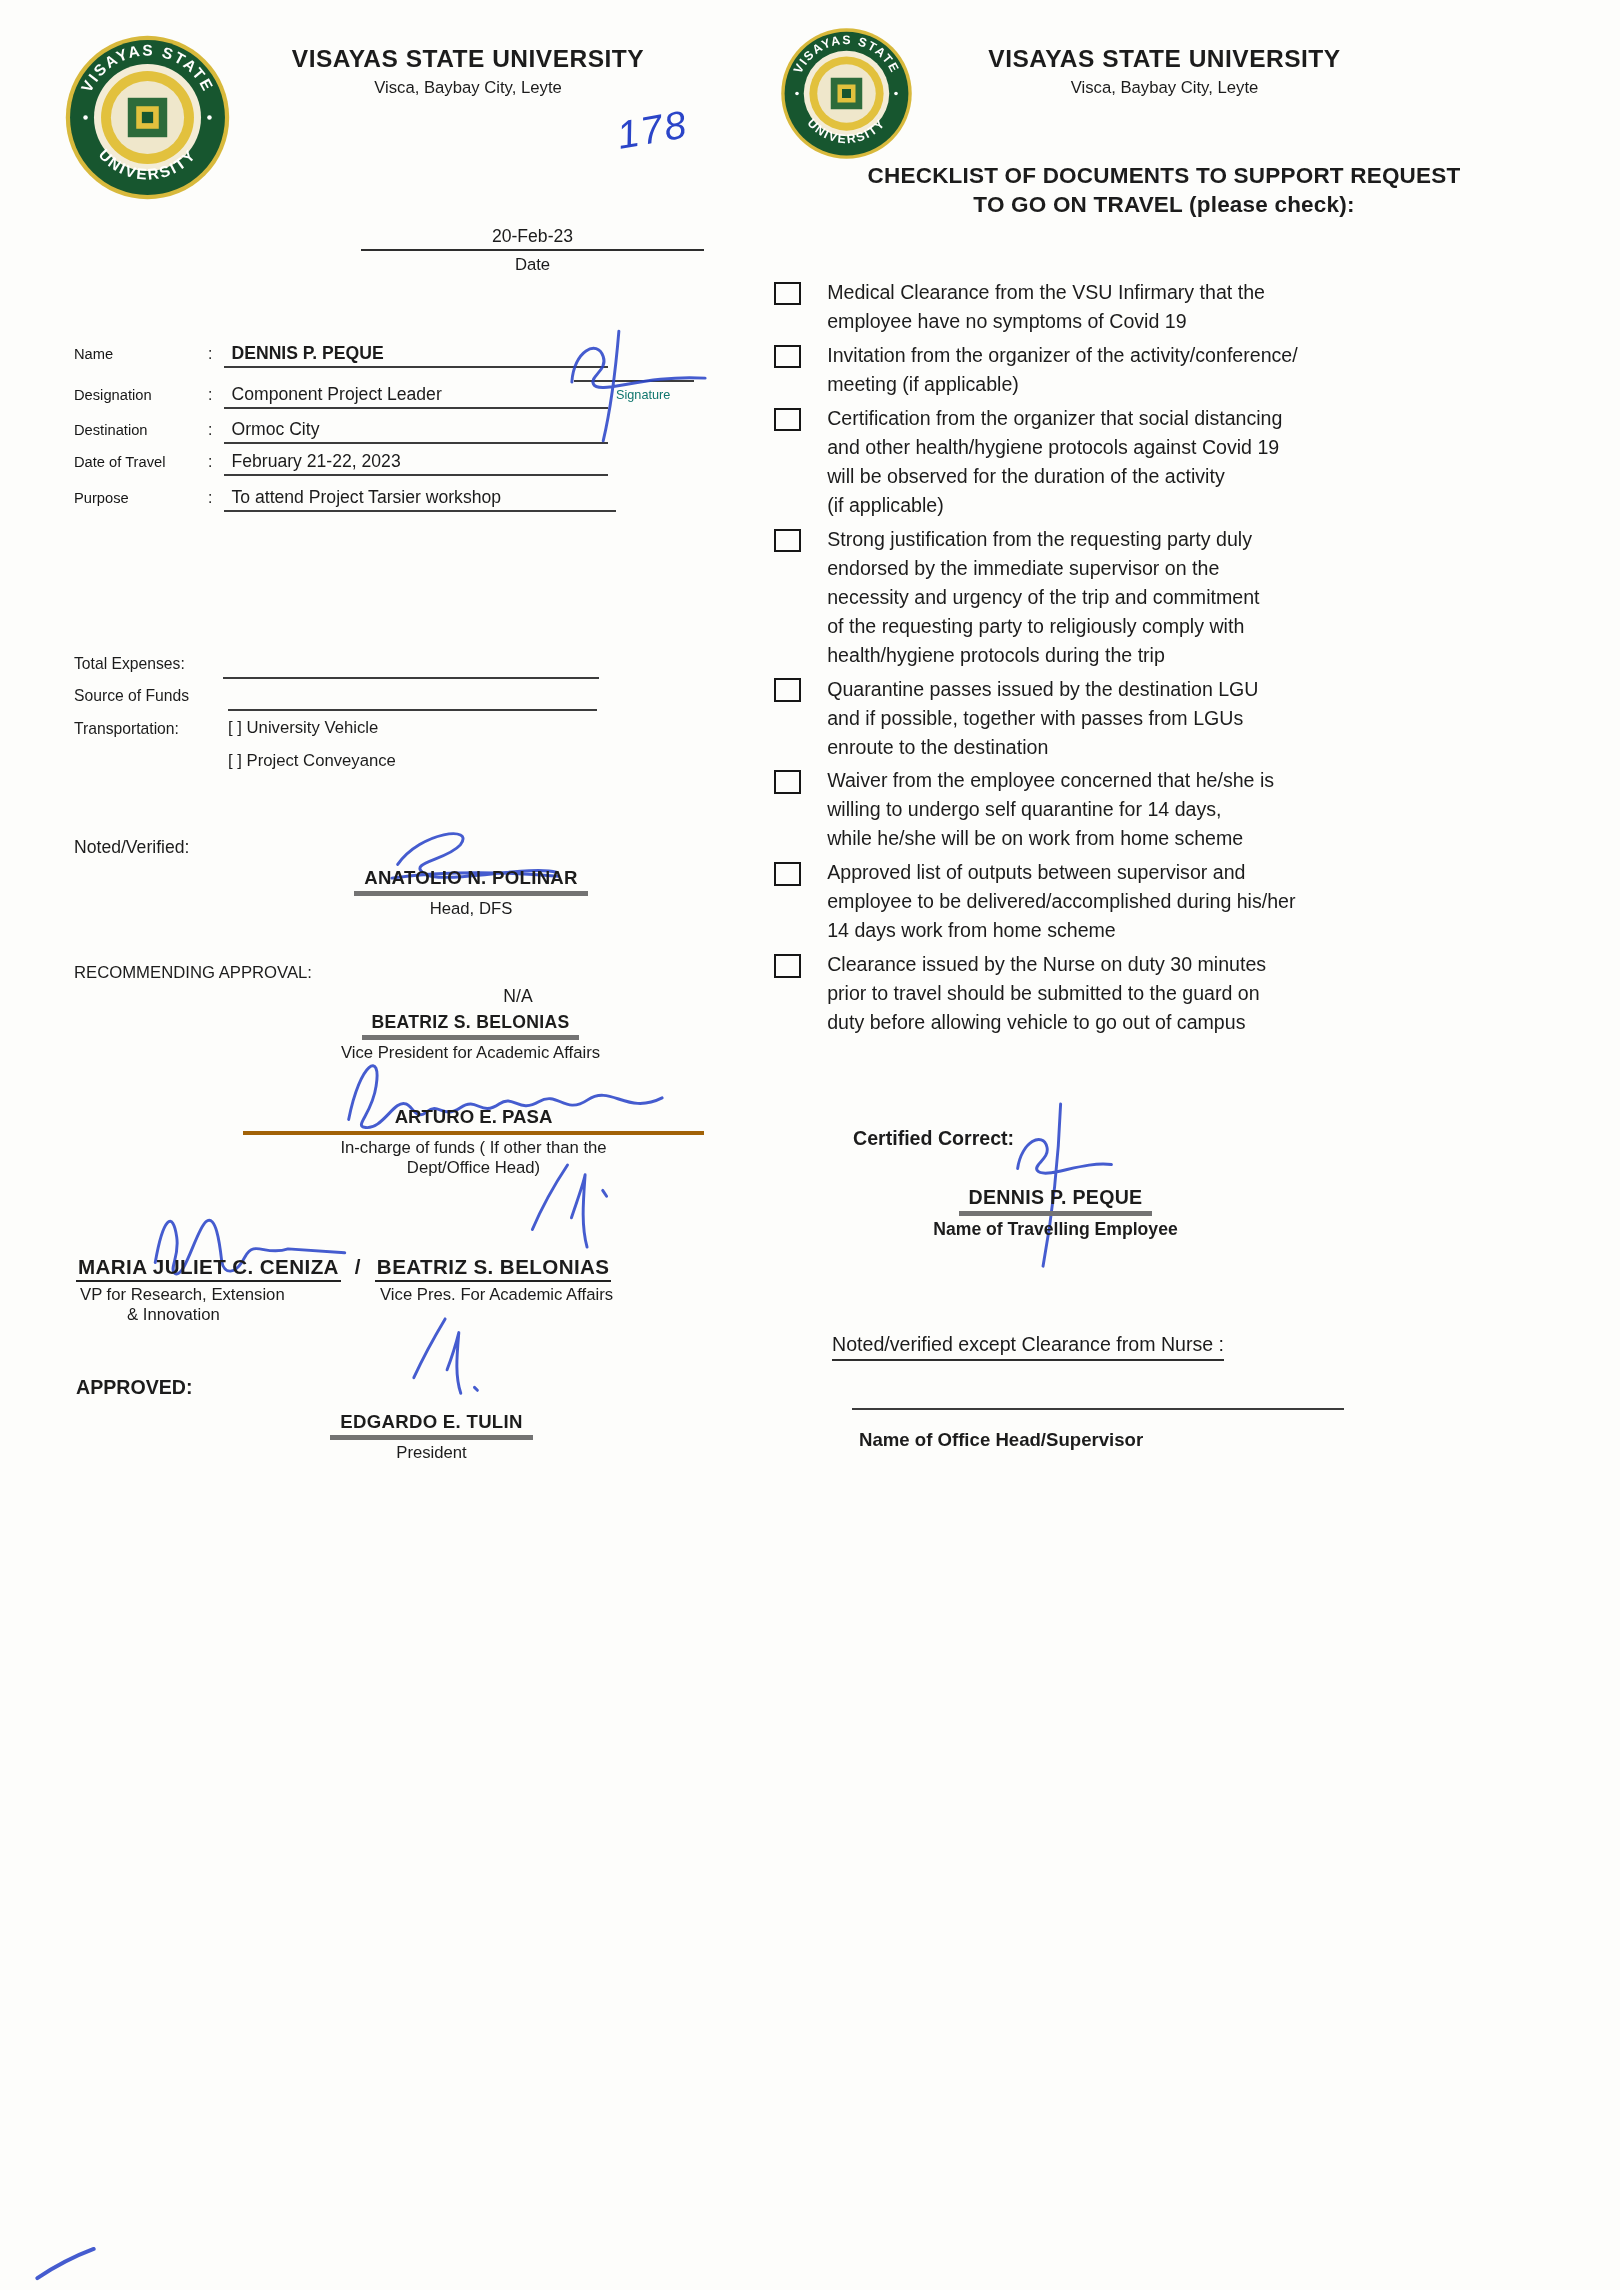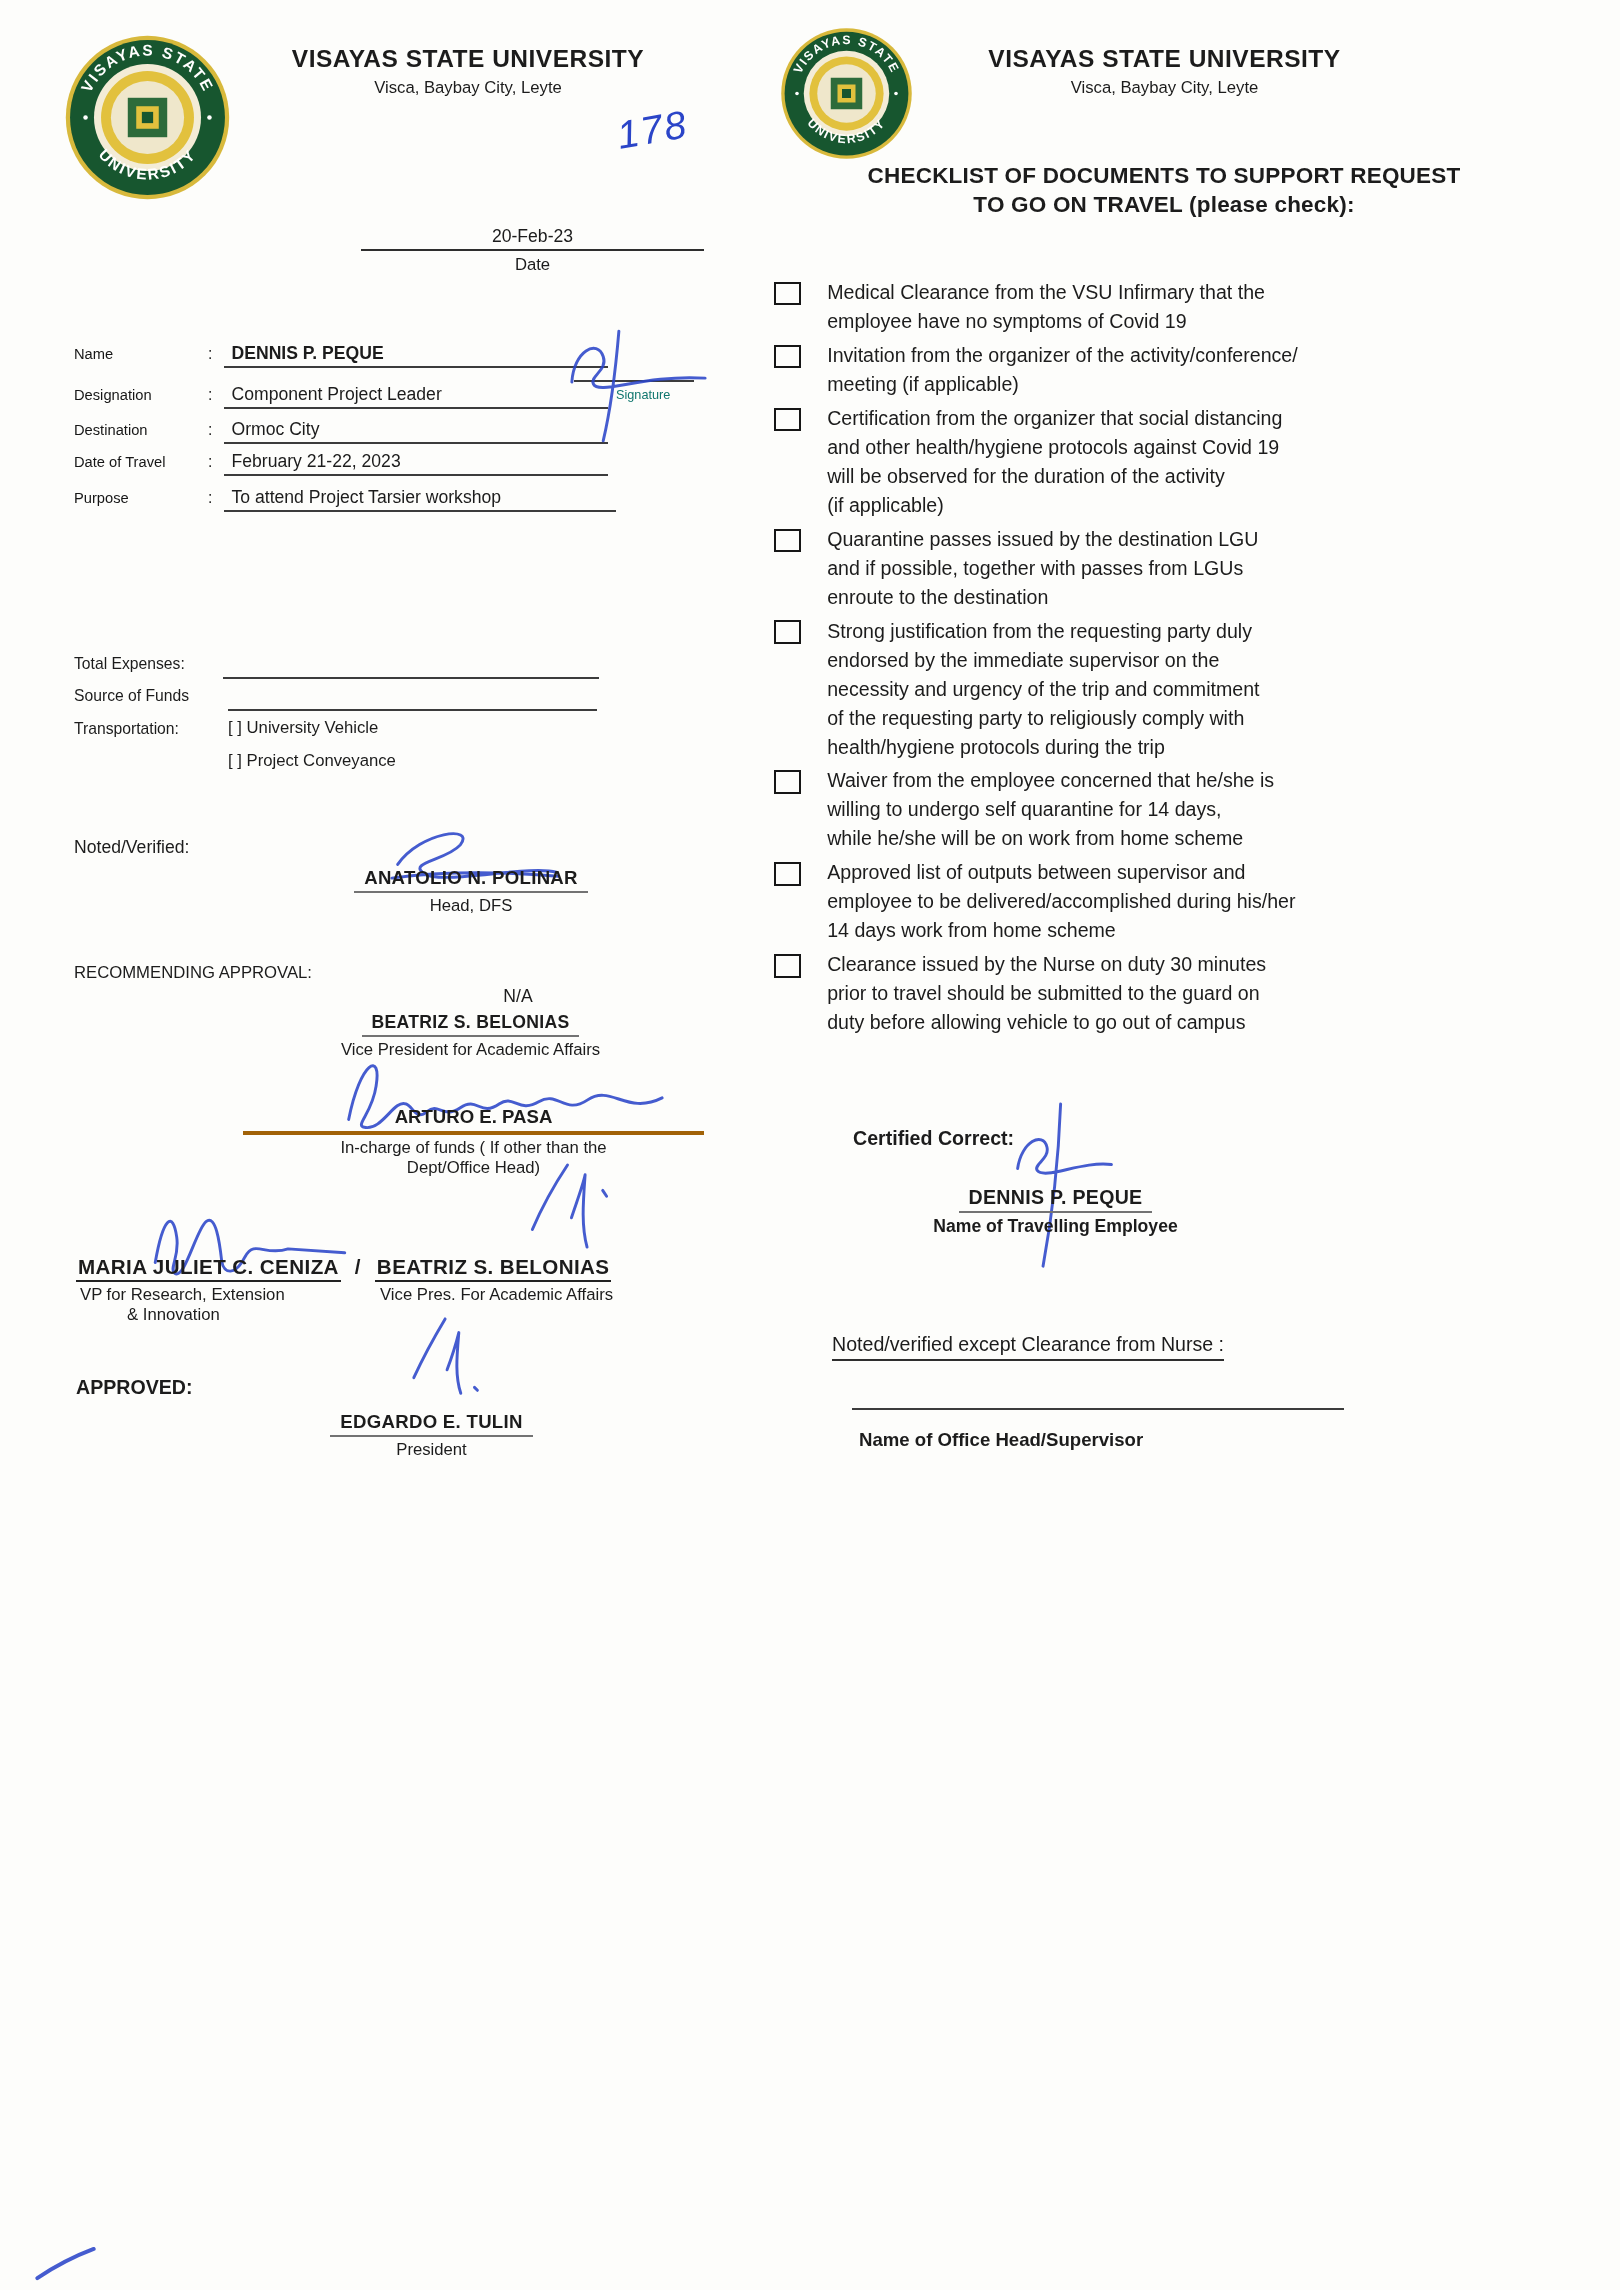--- a/index.html
+++ b/index.html
@@ -23,21 +23,21 @@
   .frow { position:absolute; left:74px; display:flex; align-items:baseline; }
   .flabel { width:134px; font-size:14.7px; color:#161616; }
   .fcolon { width:15.7px; font-size:15.7px; }
   .fvalue { width:384px; font-size:17.6px; border-bottom:2px solid #3c3c3c; padding:0 3.9px 2px 7.8px; white-space:nowrap; }
   .hline { position:absolute; border-top:2px solid #3c3c3c; }
   .smalllab { font-size:12.7px; color:#0f766e; }
   .plain16 { font-size:15.7px; }
   .plain17 { font-size:16.7px; }
   .plain18 { font-size:17.6px; }
   .cblock { position:absolute; text-align:center; }
-  .uname { display:inline-block; border-bottom:2px solid #737373; padding:0 9.8px 2px; font-weight:700; font-size:18.6px; letter-spacing:0.3px;text-align:center; }
+  .uname { display:inline-block; border-bottom:5px solid #737373; padding:0 9.8px 2px; font-weight:700; font-size:18.6px; letter-spacing:0.3px;text-align:center; }
   .caption { font-size:16.7px; margin-top:2.9px; white-space:pre-line; }
   .pasa-box { border-bottom:4px solid #a16207; padding-bottom:2.9px; }
   .joint { font-size:20.6px; font-weight:700; letter-spacing:0.4px; white-space:nowrap; }
   .jname { border-bottom:2px solid #222; padding:0 2px 2px; }
   .chk-wrap { position:absolute; left:774px; top:278px; width:635px; }
   .chk-item { display:flex; gap:12.7px; margin-bottom:4.9px; }
   .chk-box { width:26.5px; height:23.5px; border:2.9px solid #161616; flex:0 0 26.5px; margin-top:3.9px; background:#fdfdfb; }
   .chk-text { font-size:19.6px; line-height:29px; white-space:pre-line;margin-left:14px; }
   .rtitle { font-size:22.5px; font-weight:700; line-height:29px; white-space:pre-line; letter-spacing:0.2px; }
   .b20 { font-size:19.6px; font-weight:700; }
@@ -229,34 +229,34 @@
     </div>
     <div class="chk-item">
       <span class="chk-box"></span>
       <span class="chk-text">Certification from the organizer that social distancing
 and other health/hygiene protocols against Covid 19
 will be observed for the duration of the activity
 (if applicable)</span>
     </div>
     <div class="chk-item">
       <span class="chk-box"></span>
-      <span class="chk-text">Quarantine passes issued by the destination LGU
-and if possible, together with passes from LGUs
-enroute to the destination</span>
-    </div>
-    <div class="chk-item">
-      <span class="chk-box"></span>
       <span class="chk-text">Strong justification from the requesting party duly
 endorsed by the immediate supervisor on the
 necessity and urgency of the trip and commitment
 of the requesting party to religiously comply with
 health/hygiene protocols during the trip</span>
     </div>
     <div class="chk-item">
       <span class="chk-box"></span>
+      <span class="chk-text">Quarantine passes issued by the destination LGU
+and if possible, together with passes from LGUs
+enroute to the destination</span>
+    </div>
+    <div class="chk-item">
+      <span class="chk-box"></span>
       <span class="chk-text">Waiver from the employee concerned that he/she is
 willing to undergo self quarantine for 14 days,
 while he/she will be on work from home scheme</span>
     </div>
     <div class="chk-item">
       <span class="chk-box"></span>
       <span class="chk-text">Approved list of outputs between supervisor and
 employee to be delivered/accomplished during his/her
 14 days work from home scheme</span>
     </div>

